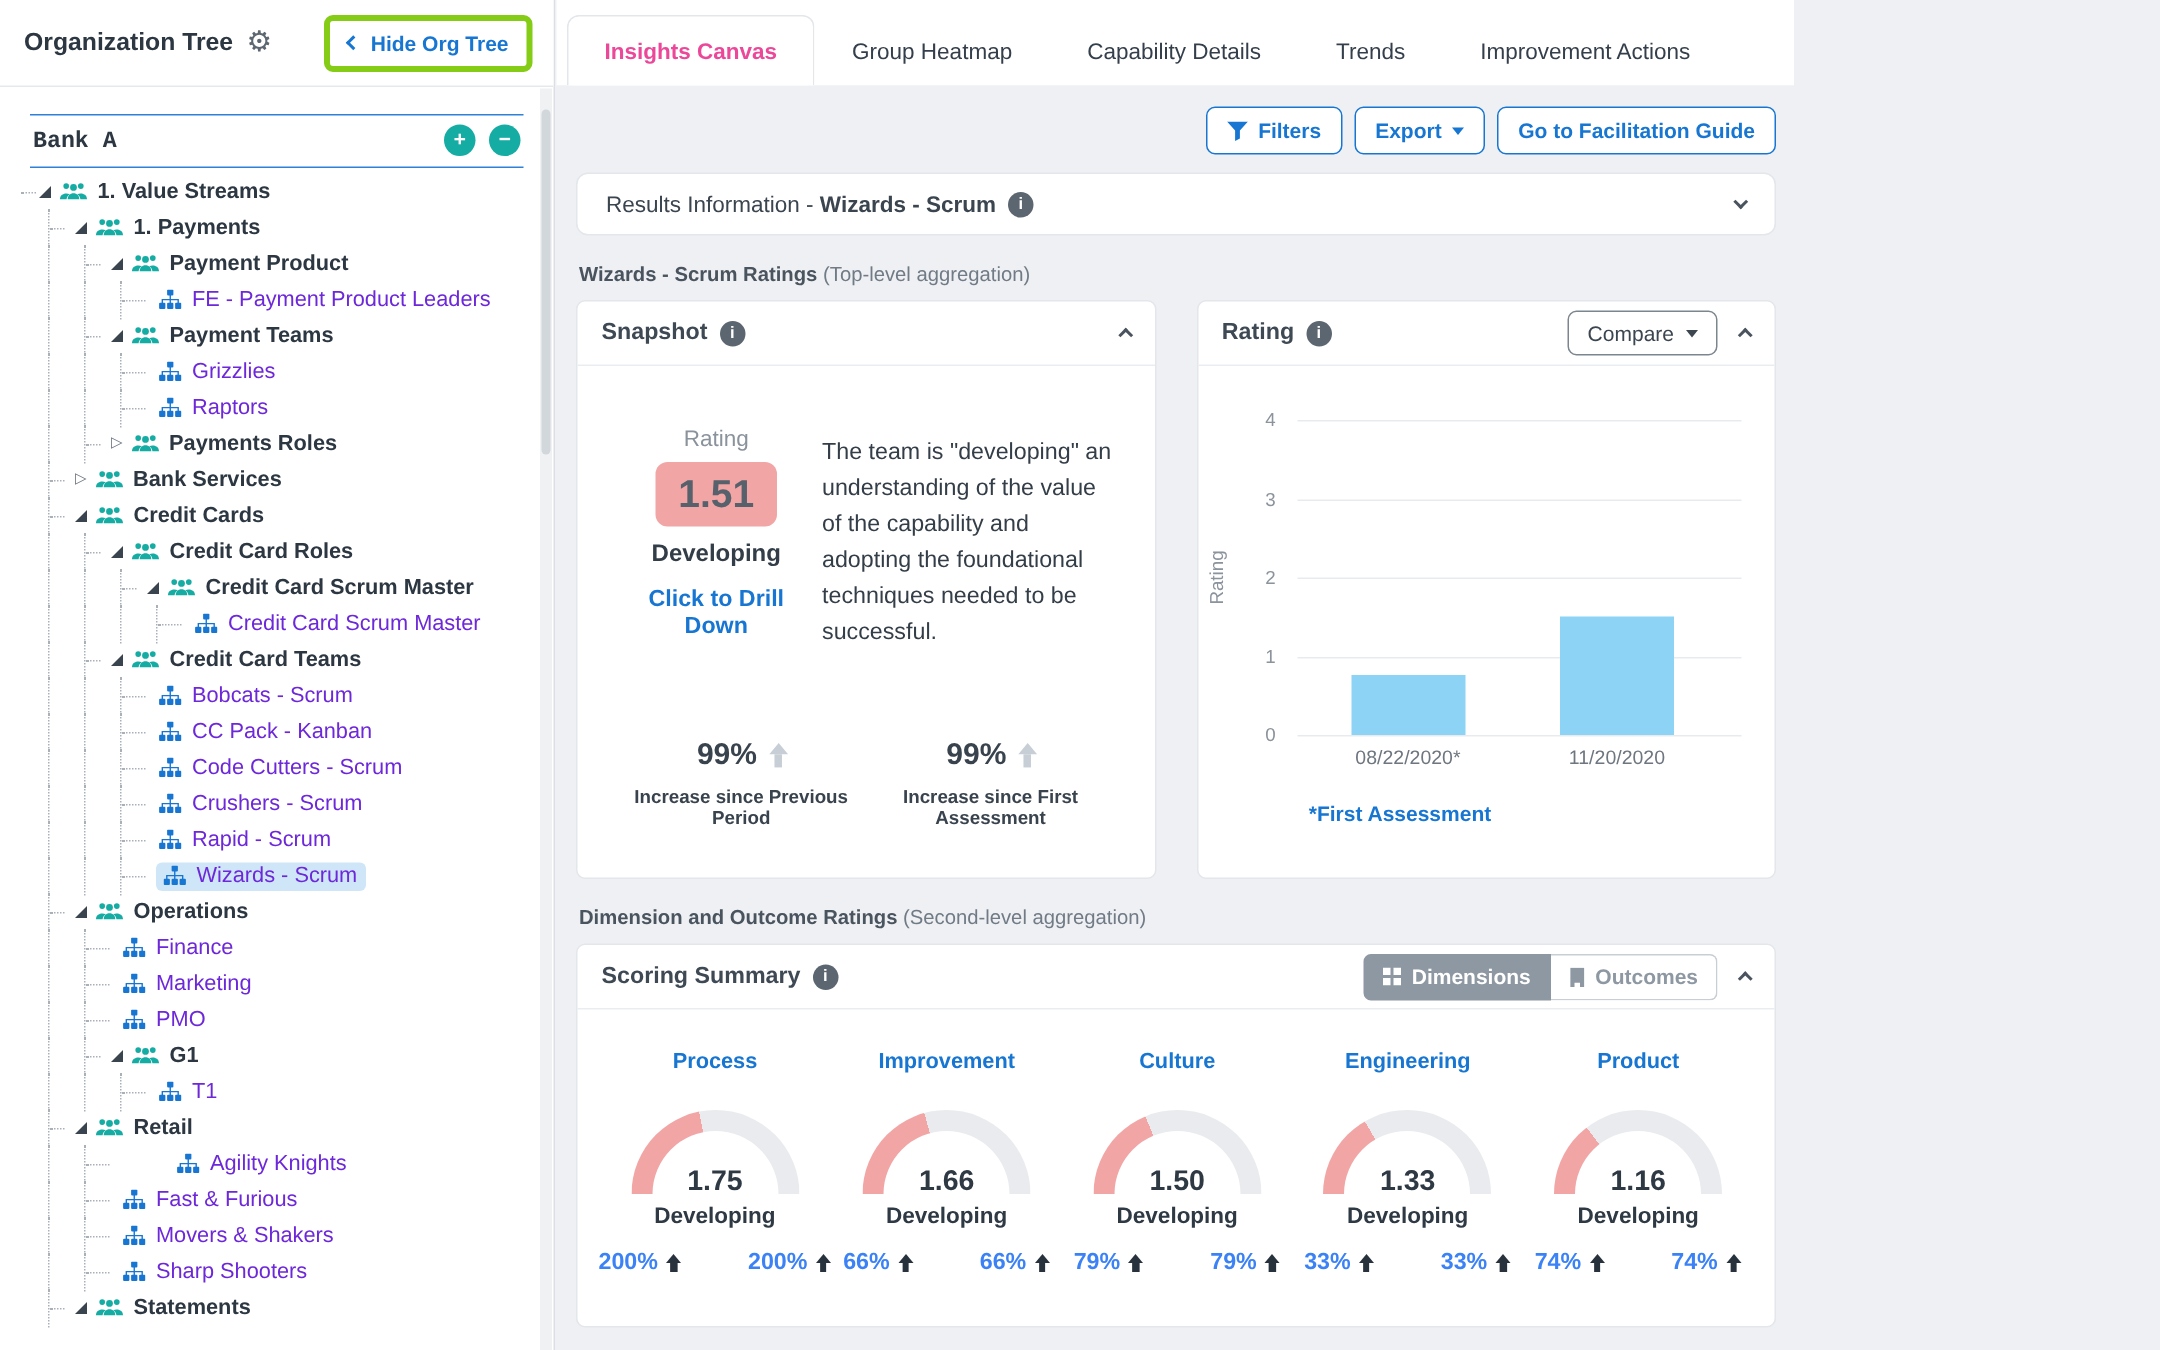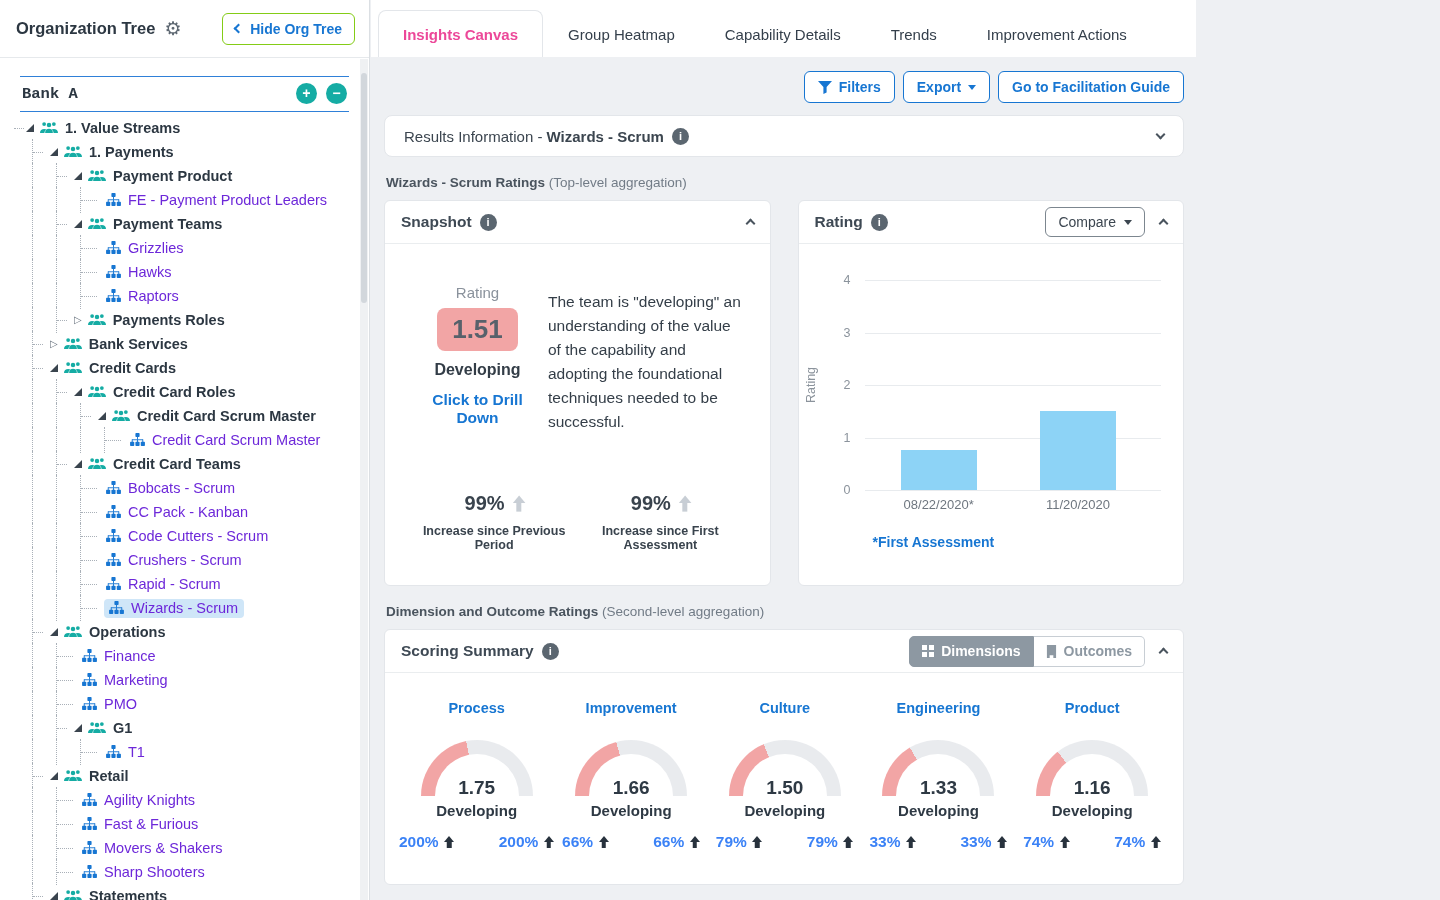--- a/index.html
+++ b/index.html
@@ -5,21 +5,21 @@
   * { box-sizing: border-box; margin: 0; padding: 0; }
   html,body { width:1440px; height:900px; overflow:hidden; }
   body { font-family:"Liberation Sans", sans-serif; background:#EEF0F3; color:#333F48; }
   .app { position:relative; width:1196px; height:900px; }
 
   
   .sidebar { position:absolute; left:0; top:0; width:370px; height:900px; background:#fff; border-right:1px solid #DBDFE3; }
   .sb-header { height:58px; display:flex; align-items:center; padding:0 14px 0 16px; border-bottom:1px solid #E6E9EC; background:#fff; }
   .sb-title { font-size:16.5px; font-weight:bold; color:#2C3742; }
   .gear { font-size:19px; color:#5D6771; margin-left:9px; cursor:pointer; line-height:1; }
-  .hide-btn { margin-left:auto; display:flex; align-items:center; gap:8px; background:#fff; border:1px solid #84cc16; color:#1776D2; font-family:inherit; font-size:14px; font-weight:bold; border-radius:6px; padding:7px 12px; cursor:pointer; }
+  .hide-btn { margin-left:auto; display:flex; align-items:center; gap:8px; background:#fff; border:4px solid #84cc16; color:#1776D2; font-family:inherit; font-size:14px; font-weight:bold; border-radius:6px; padding:7px 12px; cursor:pointer; }
   .chev { display:inline-block; width:7px; height:7px; border-left:2px solid currentColor; border-bottom:2px solid currentColor; }
   .chev-left { transform:rotate(45deg); }
   .chev-up { transform:rotate(135deg); margin-top:3px; }
   .chev-down { transform:rotate(-45deg); margin-bottom:3px; }
   .bank-row { margin:18px 20px 0 20px; border-top:1px solid #2F80D8; border-bottom:1px solid #2F80D8; padding:6px 2px 7px 2px; display:flex; align-items:center;font-family:Liberation Mono, monospace; }
   .bank-label { font-size:15.5px; font-weight:bold; color:#2C3742; cursor:pointer; }
   .bank-actions { margin-left:auto; display:flex; gap:9px; }
   .round-btn { width:21px; height:21px; border-radius:50%; border:none; background:#15ACA4; color:#fff; font-size:14px; font-weight:bold; line-height:20px; text-align:center; cursor:pointer; font-family:inherit; }
   .tree { margin-top:4px; position:relative; }
   .tree-row { position:relative; height:24px; display:flex; align-items:center; white-space:nowrap; cursor:pointer; }
@@ -261,40 +261,20 @@
               <g fill="#1776D2">
                 <rect x="5.75" width="4.5" height="4.3" rx="0.8"></rect>
                 <rect y="9.5" width="4.5" height="4.5" rx="0.8"></rect>
                 <rect x="5.75" y="9.5" width="4.5" height="4.5" rx="0.8"></rect>
                 <rect x="11.5" y="9.5" width="4.5" height="4.5" rx="0.8"></rect>
                 <path d="M7.5 4h1v3h-1z"></path>
                 <path d="M2 6.8h12v1H2z"></path>
                 <path d="M1.8 7h1v2.7h-1zM7.5 7h1v2.7h-1zM13.2 7h1v2.7h-1z"></path>
               </g>
             </svg>
-            <span class="nlabel">Hawks</span>
-          </span>
-        </div>
-        <div class="tree-row" style="padding-left: 104px;">
-          <span class="guide" style="left:32px"></span>
-          <span class="guide" style="left:56px"></span>
-          <span class="guide" style="left:80px"></span>
-          <span class="hstub" style="left:81px;width:16px"></span>
-          <span class="node">
-            <svg width="15" height="13" viewBox="0 0 16 14">
-              <g fill="#1776D2">
-                <rect x="5.75" width="4.5" height="4.3" rx="0.8"></rect>
-                <rect y="9.5" width="4.5" height="4.5" rx="0.8"></rect>
-                <rect x="5.75" y="9.5" width="4.5" height="4.5" rx="0.8"></rect>
-                <rect x="11.5" y="9.5" width="4.5" height="4.5" rx="0.8"></rect>
-                <path d="M7.5 4h1v3h-1z"></path>
-                <path d="M2 6.8h12v1H2z"></path>
-                <path d="M1.8 7h1v2.7h-1zM7.5 7h1v2.7h-1zM13.2 7h1v2.7h-1z"></path>
-              </g>
-            </svg>
             <span class="nlabel">Raptors</span>
           </span>
         </div>
         <div class="tree-row" style="padding-left: 74px;">
           <span class="guide" style="left:32px"></span>
           <span class="guide" style="left:56px"></span>
           <span class="hstub" style="left:57px;width:10px"></span>
           <span class="tri-col">▷</span>
           <span class="node b">
             <svg width="18" height="13" viewBox="0 0 20 14">
@@ -670,21 +650,21 @@
                 <circle cx="15.4" cy="3.2" r="2.1"></circle>
                 <circle cx="10" cy="4.2" r="2.5"></circle>
                 <path d="M0 13c0-2.7 1.9-4.3 4.7-4.3.9 0 1.8.2 2.5.6-1.5.9-2.1 2.1-2.3 3.7z"></path>
                 <path d="M20 13c0-2.7-1.9-4.3-4.7-4.3-.9 0-1.8.2-2.5.6 1.5.9 2.1 2.1 2.3 3.7z"></path>
                 <path d="M5.7 13c0-2.8 1.7-4.5 4.3-4.5s4.3 1.7 4.3 4.5z"></path>
               </g>
             </svg>
             <span class="nlabel">Retail</span>
           </span>
         </div>
-        <div class="tree-row" style="padding-left: 80px;">
+        <div class="tree-row" style="padding-left: 116px;">
           <span class="guide" style="left:32px"></span>
           <span class="guide" style="left:56px"></span>
           <span class="hstub" style="left:57px;width:16px"></span>
           <span class="node">
             <svg width="15" height="13" viewBox="0 0 16 14">
               <g fill="#1776D2">
                 <rect x="5.75" width="4.5" height="4.3" rx="0.8"></rect>
                 <rect y="9.5" width="4.5" height="4.5" rx="0.8"></rect>
                 <rect x="5.75" y="9.5" width="4.5" height="4.5" rx="0.8"></rect>
                 <rect x="11.5" y="9.5" width="4.5" height="4.5" rx="0.8"></rect>

